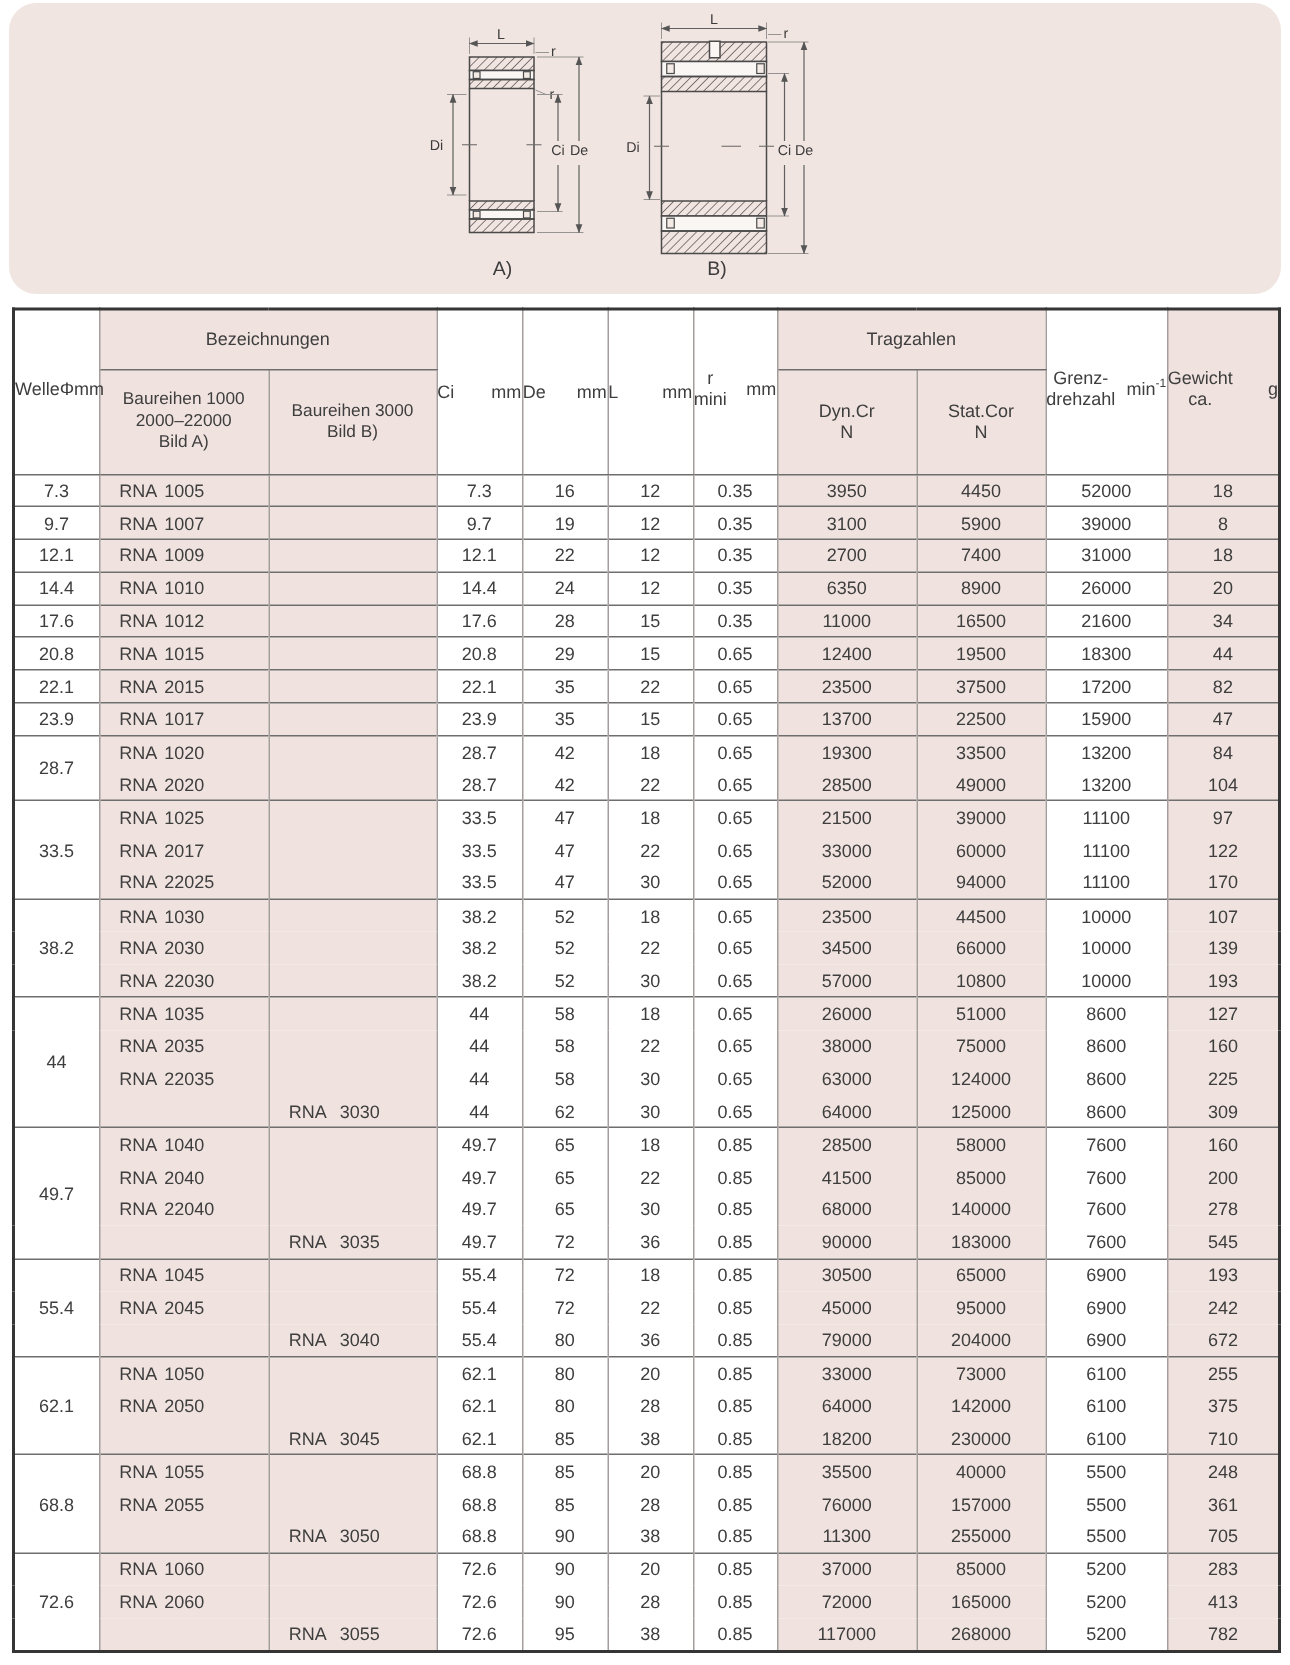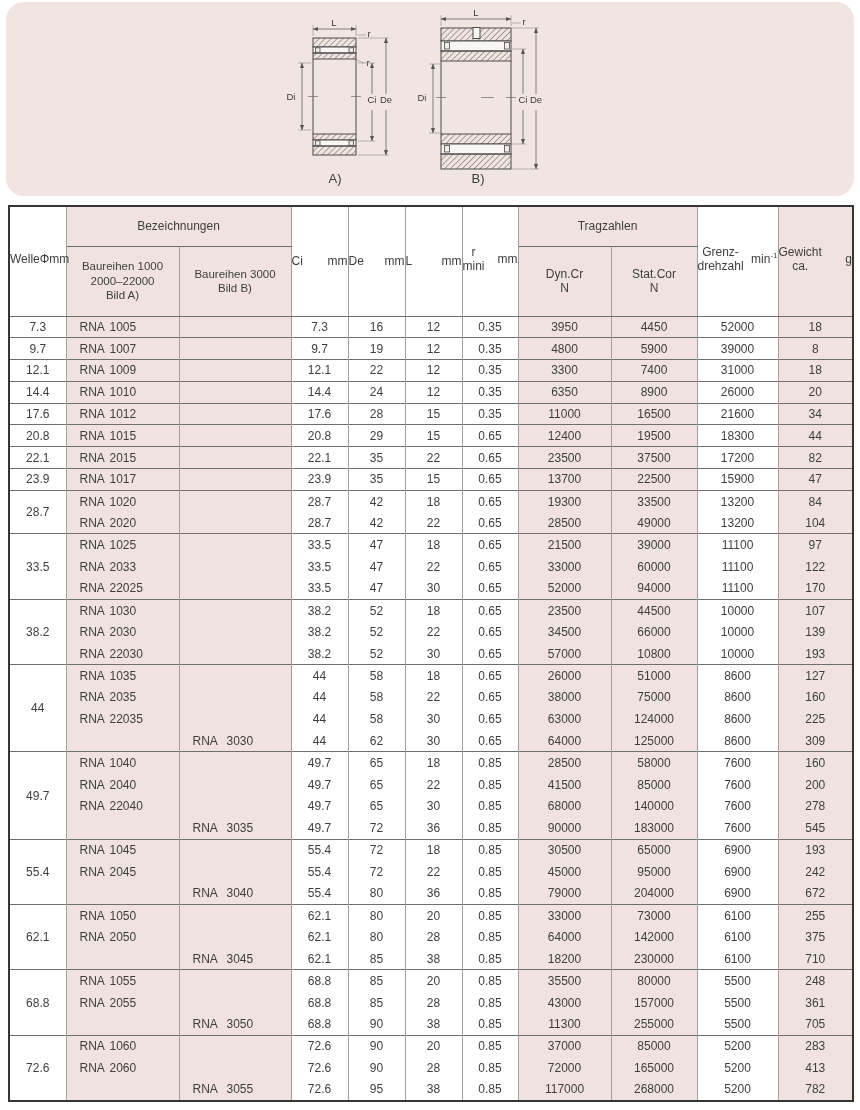--- a/index.html
+++ b/index.html
@@ -280,39 +280,39 @@
             <span class="din">
               <span class="pfx">RNA</span>
               <span>1007</span>
             </span>
           </td>
           <td class="c-b pink desig"></td>
           <td class="c-ci">9.7</td>
           <td class="c-de">19</td>
           <td class="c-l">12</td>
           <td class="c-r">0.35</td>
-          <td class="c-dyn pink">4800</td>
+          <td class="c-dyn pink">3100</td>
           <td class="c-stat pink">5900</td>
           <td class="c-grenz">39000</td>
           <td class="c-g pink">8</td>
         </tr>
         <tr class="gstart">
           <td class="c-welle" rowspan="1">12.1</td>
           <td class="c-a pink desig">
             <span class="din">
               <span class="pfx">RNA</span>
               <span>1009</span>
             </span>
           </td>
           <td class="c-b pink desig"></td>
           <td class="c-ci">12.1</td>
           <td class="c-de">22</td>
           <td class="c-l">12</td>
           <td class="c-r">0.35</td>
-          <td class="c-dyn pink">3300</td>
+          <td class="c-dyn pink">2700</td>
           <td class="c-stat pink">7400</td>
           <td class="c-grenz">31000</td>
           <td class="c-g pink">18</td>
         </tr>
         <tr class="gstart">
           <td class="c-welle" rowspan="1">14.4</td>
           <td class="c-a pink desig">
             <span class="din">
               <span class="pfx">RNA</span>
               <span>1010</span>
@@ -450,21 +450,21 @@
           <td class="c-r">0.65</td>
           <td class="c-dyn pink">21500</td>
           <td class="c-stat pink">39000</td>
           <td class="c-grenz">11100</td>
           <td class="c-g pink">97</td>
         </tr>
         <tr>
           <td class="c-a pink desig">
             <span class="din">
               <span class="pfx">RNA</span>
-              <span>2033</span>
+              <span>2017</span>
             </span>
           </td>
           <td class="c-b pink desig"></td>
           <td class="c-ci">33.5</td>
           <td class="c-de">47</td>
           <td class="c-l">22</td>
           <td class="c-r">0.65</td>
           <td class="c-dyn pink">33000</td>
           <td class="c-stat pink">60000</td>
           <td class="c-grenz">11100</td>
@@ -788,37 +788,37 @@
               <span class="pfx">RNA</span>
               <span>1055</span>
             </span>
           </td>
           <td class="c-b pink desig"></td>
           <td class="c-ci">68.8</td>
           <td class="c-de">85</td>
           <td class="c-l">20</td>
           <td class="c-r">0.85</td>
           <td class="c-dyn pink">35500</td>
-          <td class="c-stat pink">80000</td>
+          <td class="c-stat pink">40000</td>
           <td class="c-grenz">5500</td>
           <td class="c-g pink">248</td>
         </tr>
         <tr>
           <td class="c-a pink desig">
             <span class="din">
               <span class="pfx">RNA</span>
               <span>2055</span>
             </span>
           </td>
           <td class="c-b pink desig"></td>
           <td class="c-ci">68.8</td>
           <td class="c-de">85</td>
           <td class="c-l">28</td>
           <td class="c-r">0.85</td>
-          <td class="c-dyn pink">43000</td>
+          <td class="c-dyn pink">76000</td>
           <td class="c-stat pink">157000</td>
           <td class="c-grenz">5500</td>
           <td class="c-g pink">361</td>
         </tr>
         <tr>
           <td class="c-a pink desig"></td>
           <td class="c-b pink desig">
             <span class="din">
               <span class="pfx">RNA</span>
               <span>3050</span>

